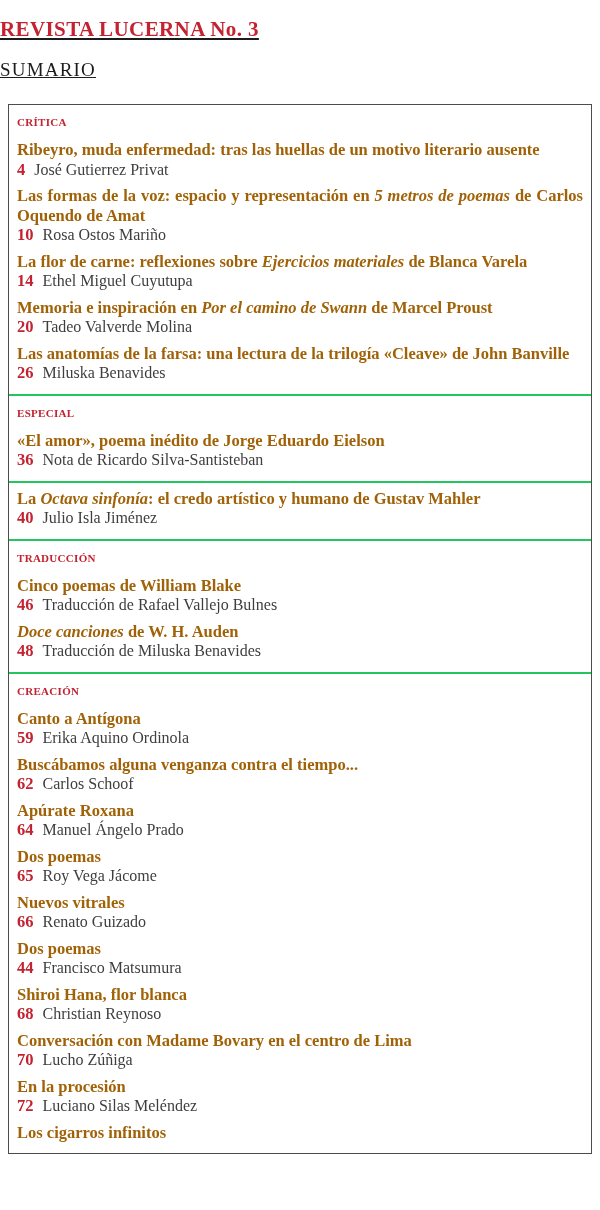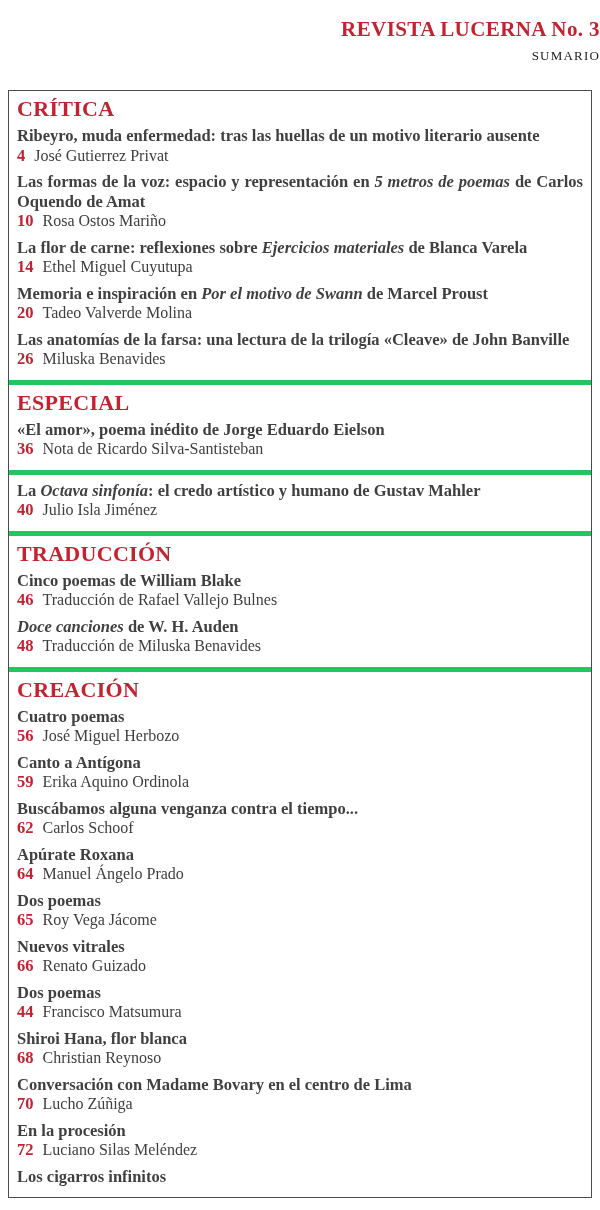--- a/index.html
+++ b/index.html
@@ -6,61 +6,61 @@
   html, body { background: #ffffff; }
   body {
     width: 600px;
     height: 1210px;
     font-family: "Liberation Serif", serif;
     color: #1c1c1c;
     overflow: hidden;
   }
   .page { width: 600px; height: 1210px; position: relative; }
 
-  .header { text-align: right; padding-top: 16px; }
+  .header { text-align: left; padding-top: 16px; text-decoration: underline; }
   .page-title {
     color: #c32230;
     font-size: 21px;
     line-height: 26px;
     font-weight: bold;
     letter-spacing: 0.4px;
   }
   .page-subtitle {
     color: #1c1c1c;
-    font-size: 13px;
+    font-size: 19px;
     line-height: 24px;
     font-weight: normal;
     letter-spacing: 1.2px;
-    margin-top: 2px;
+    margin-top: 16px;
   }
 
   .toc-box {
     margin: 22px 8px 0 8px;
     border: 1.5px solid #4c4c4c;
     background: #ffffff;
   }
   .toc-section { padding: 6px 8px 4px 8px; }
-  .toc-section + .toc-section { border-top: 5px solid #22c55e; }
+  .toc-section + .toc-section { border-top: 2px solid #22c55e; }
 
   .section-heading {
     color: #c32230;
-    font-size: 22px;
+    font-size: 11px;
     line-height: 19px;
     font-weight: bold;
     letter-spacing: 0.3px;
     margin: 2px 0 8px 0;
   }
 
   .entry { margin-bottom: 7px; }
   .entry-title {
     font-weight: bold;
     font-size: 16.5px;
     line-height: 19.5px;
     text-align: justify;
-    color: #404040;
+    color: #a16207;
   }
   .entry-title em { font-style: italic; margin-top: 7px; }
   .entry-byline {
     font-size: 16px;
     line-height: 19.5px;
     color: #3e3e3e;
     font-family: Liberation Serif, serif;
   }
   .page-num {
     color: #c32230;
@@ -86,21 +86,21 @@
         </div>
         <div class="entry">
           <p class="entry-title"><span>Las formas de la voz: espacio y representación en </span><em>5 metros de poemas</em><span> de Carlos Oquendo de Amat</span></p>
           <p class="entry-byline"><span class="page-num">10</span><span class="author">Rosa Ostos Mariño</span></p>
         </div>
         <div class="entry">
           <p class="entry-title"><span>La flor de carne: reflexiones sobre </span><em>Ejercicios materiales</em><span> de Blanca Varela</span></p>
           <p class="entry-byline"><span class="page-num">14</span><span class="author">Ethel Miguel Cuyutupa</span></p>
         </div>
         <div class="entry">
-          <p class="entry-title"><span>Memoria e inspiración en </span><em>Por el motivo de Swann</em><span> de Marcel Proust</span></p>
+          <p class="entry-title"><span>Memoria e inspiración en </span><em>Por el camino de Swann</em><span> de Marcel Proust</span></p>
           <p class="entry-byline"><span class="page-num">20</span><span class="author">Tadeo Valverde Molina</span></p>
         </div>
         <div class="entry">
           <p class="entry-title"><span>Las anatomías de la farsa: una lectura de la trilogía «Cleave» de John Banville</span></p>
           <p class="entry-byline"><span class="page-num">26</span><span class="author">Miluska Benavides</span></p>
         </div>
       </section>
       <section class="toc-section">
         <h3 class="section-heading">ESPECIAL</h3>
         <div class="entry">
@@ -120,24 +120,20 @@
           <p class="entry-title"><span>Cinco poemas de William Blake</span></p>
           <p class="entry-byline"><span class="page-num">46</span><span class="author">Traducción de Rafael Vallejo Bulnes</span></p>
         </div>
         <div class="entry">
           <p class="entry-title"><em>Doce canciones</em><span> de W. H. Auden</span></p>
           <p class="entry-byline"><span class="page-num">48</span><span class="author">Traducción de Miluska Benavides</span></p>
         </div>
       </section>
       <section class="toc-section">
         <h3 class="section-heading">CREACIÓN</h3>
-        <div class="entry">
-          <p class="entry-title"><span>Cuatro poemas</span></p>
-          <p class="entry-byline"><span class="page-num">56</span><span class="author">José Miguel Herbozo</span></p>
-        </div>
         <div class="entry">
           <p class="entry-title"><span>Canto a Antígona</span></p>
           <p class="entry-byline"><span class="page-num">59</span><span class="author">Erika Aquino Ordinola</span></p>
         </div>
         <div class="entry">
           <p class="entry-title"><span>Buscábamos alguna venganza contra el tiempo...</span></p>
           <p class="entry-byline"><span class="page-num">62</span><span class="author">Carlos Schoof</span></p>
         </div>
         <div class="entry">
           <p class="entry-title"><span>Apúrate Roxana</span></p>

